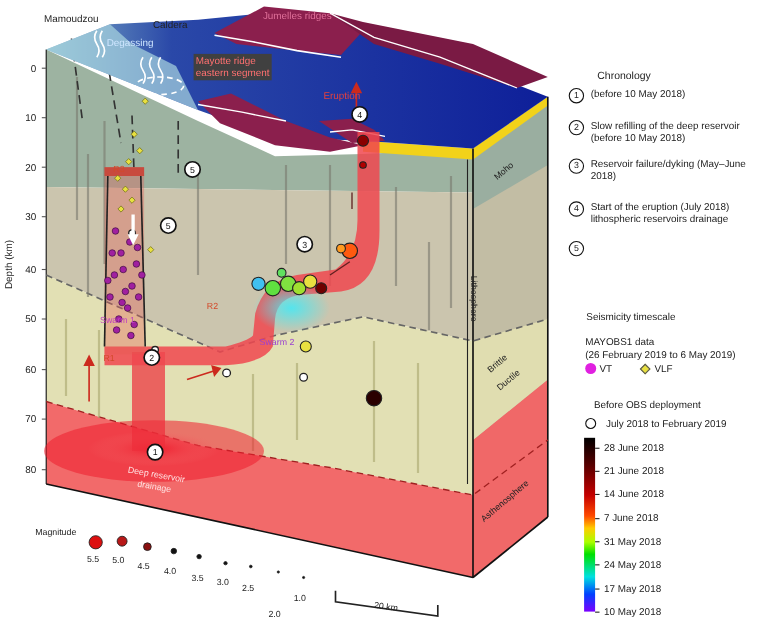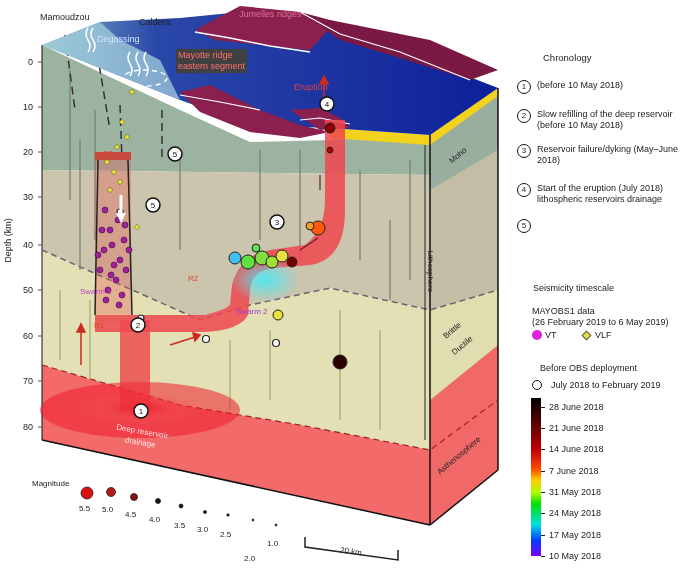--- a/index.html
+++ b/index.html
@@ -1,20 +1,20 @@
 <!DOCTYPE html>
 <html><head>
 <meta charset="utf-8">
 <style>
   html,body{margin:0;padding:0;background:#ffffff;}
   body{width:700px;height:581px;position:relative;overflow:hidden;font-family:"Liberation Sans",sans-serif;color:#222;}
   #fig{position:absolute;left:0;top:0;width:700px;height:581px;}
   .lbl{position:absolute;font-size:9px;line-height:11px;white-space:nowrap;color:#222;}
   .legend{position:absolute;left:505px;top:0;width:195px;height:581px;}
-  .chrono-title{position:absolute;left:38px;top:52px;font-size:9.5px;text-align:center;}
+  .chrono-title{position:absolute;left:38px;top:64px;font-size:9.5px;text-align:center;}
   .chrono-item{position:absolute;left:12px;width:185px;display:flex;align-items:flex-start;font-size:9px;line-height:11px;}
   .num{flex:0 0 auto;width:12px;height:12px;border:1.5px solid #111;border-radius:50%;font-size:8px;line-height:12px;text-align:center;margin-right:6px;background:#fff;box-sizing:content-box;}
   .seis{position:absolute;font-size:9px;line-height:11px;}
   .cbar{position:absolute;left:26px;top:398px;width:10px;height:158px;
         background:linear-gradient(to bottom,#000000 0%,#5a0000 16%,#c40000 33%,#ff4a00 45%,#ffcc00 52%,#aaff00 60%,#00e000 67%,#00e0e0 80%,#0040ff 90%,#7a00ff 100%);}
   .tick{position:absolute;left:36px;width:4px;height:1px;background:#222;}
   .ticklbl{position:absolute;left:44px;font-size:9px;line-height:10px;}
 </style>
 </head>
 <body>
@@ -263,21 +263,21 @@
 
 <div class="lbl" style="left:448px;top:150px;transform:rotate(-40deg);font-size:8px;">Moho</div>
 <div class="lbl" style="left:410px;top:266px;transform:rotate(90deg);font-size:8px;">Lithosphere</div>
 <div class="lbl" style="left:442px;top:325px;transform:rotate(-40deg);font-size:8px;">Brittle</div>
 <div class="lbl" style="left:450px;top:340px;transform:rotate(-40deg);font-size:8px;">Ductile</div>
 <div class="lbl" style="left:432px;top:450px;transform:rotate(-40deg);font-size:8px;">Asthenosphere</div>
 <div class="lbl" style="left:115px;top:426px;color:#ffe0e0;text-align:center;transform:rotate(10deg);font-size:8px;">
   <div>Deep reservoir</div>
   <div>drainage</div>
 </div>
-<div class="lbl" style="left:80px;top:286px;color:#c040c0;font-size:8px;">Swarm 1</div>
+<div class="lbl" style="left:91px;top:286px;color:#c040c0;font-size:8px;">Swarm 1</div>
 <div class="lbl" style="left:236px;top:306px;color:#9a40d0;font-size:8px;">Swarm 2</div>
 <div class="lbl" style="left:94px;top:320px;color:#d24a2a;font-size:8px;">R1</div>
 <div class="lbl" style="left:188px;top:273px;color:#d24a2a;font-size:8px;">R2</div>
 <div class="lbl" style="left:103px;top:148px;color:#d24a2a;font-size:8px;">R3</div>
 
 <div class="lbl" style="left:32px;top:478px;font-size:8px;">Magnitude</div>
 <div class="lbl" style="left:79px;top:503px;font-size:8px;">5.5</div>
 <div class="lbl" style="left:102px;top:504px;font-size:8px;">5.0</div>
 <div class="lbl" style="left:125px;top:509px;font-size:8px;">4.5</div>
 <div class="lbl" style="left:149px;top:514px;font-size:8px;">4.0</div>

